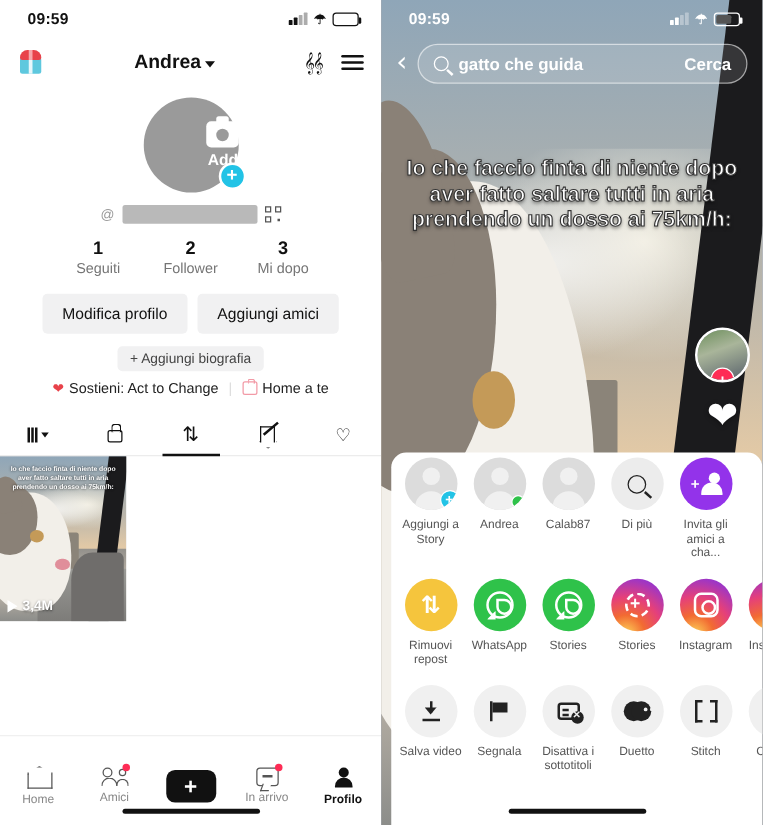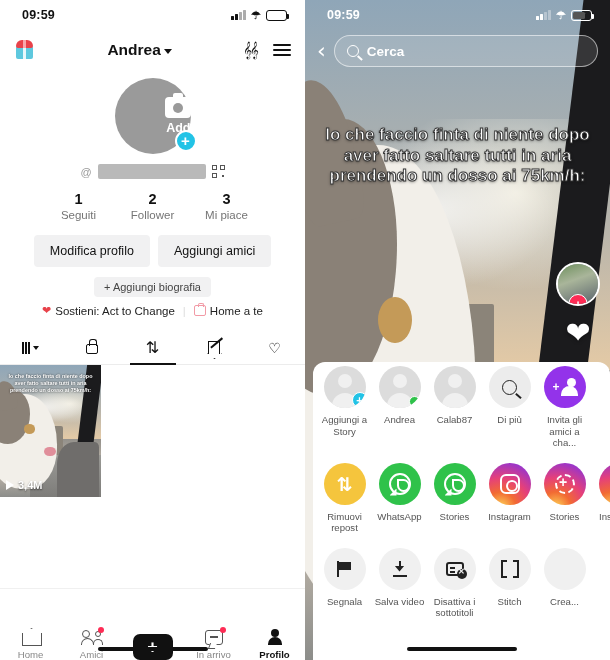--- a/index.html
+++ b/index.html
@@ -221,21 +221,21 @@
   .cc b:after{content:"✕";position:absolute;left:1.5px;top:-2px;color:#f0f0f0;font-size:8px;}
   .duet{width:22px;height:16px;position:relative;}
   .duet i{position:absolute;left:0;top:0;width:16px;height:16px;border-radius:50%;background:#222;}
   .duet b{position:absolute;right:0;top:0;width:16px;height:16px;border-radius:50%;background:#222;}
   .duet u{position:absolute;right:3px;top:5px;width:3px;height:3px;border-radius:50%;background:#f0f0f0;box-shadow:5px 0 0 #f0f0f0;}
   .stitch{width:18px;height:18px;position:relative;}
   .stitch i{position:absolute;left:0;top:0;width:6px;height:18px;border:2.4px solid #222;border-right:none;}
   .stitch b{position:absolute;right:0;top:0;width:6px;height:18px;border:2.4px solid #222;border-left:none;}
 
   
-  .bnav{position:absolute;left:0;right:0;bottom:0;height:72px;background:#fff;border-top:1px solid #f0f0f0;display:flex;align-items:flex-end;padding-top:9px;}
+  .bnav{position:absolute;left:0;right:0;bottom:0;height:72px;background:#fff;border-top:1px solid #f0f0f0;display:flex;align-items:center;padding-top:9px;}
   .bitem{flex:1;display:flex;flex-direction:column;align-items:center;gap:4px;position:relative;}
   .bitem .blbl{font-size:9.6px;color:#888;}
   .bitem.active .blbl{color:#111;font-weight:bold;}
   .home-i{width:18px;height:16px;position:relative;}
   .home-i:before{content:"";position:absolute;left:0;top:4px;width:18px;height:12px;border:1.6px solid #555;border-top:none;}
   .home-i:after{content:"";position:absolute;left:0;top:-1px;width:18px;height:9px;border:1.6px solid #555;border-bottom:none;clip-path:polygon(50% 0,100% 72%,0 72%);}
   .amici-i{width:20px;height:15px;position:relative;}
   .amici-i i{position:absolute;left:0;top:0;width:8px;height:8px;border:1.6px solid #555;border-radius:50%;}
   .amici-i b{position:absolute;right:1px;top:1px;width:6px;height:6px;border:1.6px solid #555;border-radius:50%;}
   .amici-i u{position:absolute;left:-1px;bottom:0;width:13px;height:7px;border:1.6px solid #555;border-bottom:none;border-radius:7px 7px 0 0;}
@@ -318,21 +318,21 @@
       <div class="stat">
         <div class="num">1</div>
         <div class="lbl">Seguiti</div>
       </div>
       <div class="stat">
         <div class="num">2</div>
         <div class="lbl">Follower</div>
       </div>
       <div class="stat">
         <div class="num">3</div>
-        <div class="lbl">Mi piace</div>
+        <div class="lbl">Mi dopo</div>
       </div>
     </div>
 
     <div class="btn-row">
       <div class="pill">Modifica profilo</div>
       <div class="pill">Aggiungi amici</div>
     </div>
 
     <div class="bio-pill">+ Aggiungi biografia</div>
 
@@ -468,20 +468,21 @@
             <span class="fill"></span>
             <span>27</span>
           </span>
       </span>
     </div>
 
     <div class="search-row" style="position:relative;z-index:5">
       <span class="back-chevron">‹</span>
       <div class="search-box">
         <span class="mag"></span>
+        <span class="sq-text">gatto che guida</span>
         <span class="cerca">Cerca</span>
       </div>
     </div>
 
     <div class="vtext">Io che faccio finta di niente dopo aver fatto saltare tutti in aria prendendo un dosso ai 75km/h:</div>
 
     <div class="rail">
       <div class="rail-av">
         <span class="mini"></span>
         <span class="rail-plus">+</span>
@@ -538,66 +539,76 @@
           <span class="cap">WhatsApp</span>
         </div>
         <div class="share-item">
           <span class="circ circ-green">
               <span class="wa-glyph"></span>
             </span>
           <span class="cap">Stories</span>
         </div>
         <div class="share-item">
           <span class="circ ig-grad">
+              <span class="ig-ring story"></span>
+            </span>
+          <span class="cap">Stories</span>
+        </div>
+        <div class="share-item">
+          <span class="circ ig-grad">
               <span class="ig-ring"></span>
             </span>
           <span class="cap">Instagram</span>
-        </div>
-        <div class="share-item">
-          <span class="circ ig-grad">
-              <span class="ig-ring story"></span>
-            </span>
-          <span class="cap">Stories</span>
         </div>
         <div class="share-item">
           <span class="circ ig-grad">
               <span class="ig-dm"></span>
             </span>
           <span class="cap">Inst... D...</span>
         </div>
       </div>
 
       <div class="share-row" style="margin-top:10px">
-        <div class="share-item">
-          <span class="circ circ-gray">
-              <span class="flag">
-                <i></i>
-                <b></b>
-              </span>
-            </span>
-          <span class="cap">Segnala</span>
-        </div>
         <div class="share-item">
           <span class="circ circ-gray">
               <span class="dl">
                 <i></i>
                 <b></b>
                 <u></u>
               </span>
             </span>
           <span class="cap">Salva video</span>
         </div>
         <div class="share-item">
           <span class="circ circ-gray">
+              <span class="flag">
+                <i></i>
+                <b></b>
+              </span>
+            </span>
+          <span class="cap">Segnala</span>
+        </div>
+        <div class="share-item">
+          <span class="circ circ-gray">
               <span class="cc">
                 <i></i>
                 <b></b>
               </span>
             </span>
           <span class="cap">Disattiva i sottotitoli</span>
+        </div>
+        <div class="share-item">
+          <span class="circ circ-gray">
+              <span class="duet">
+                <i></i>
+                <b></b>
+                <u></u>
+              </span>
+            </span>
+          <span class="cap">Duetto</span>
         </div>
         <div class="share-item">
           <span class="circ circ-gray">
               <span class="stitch">
                 <i></i>
                 <b></b>
               </span>
             </span>
           <span class="cap">Stitch</span>
         </div>

